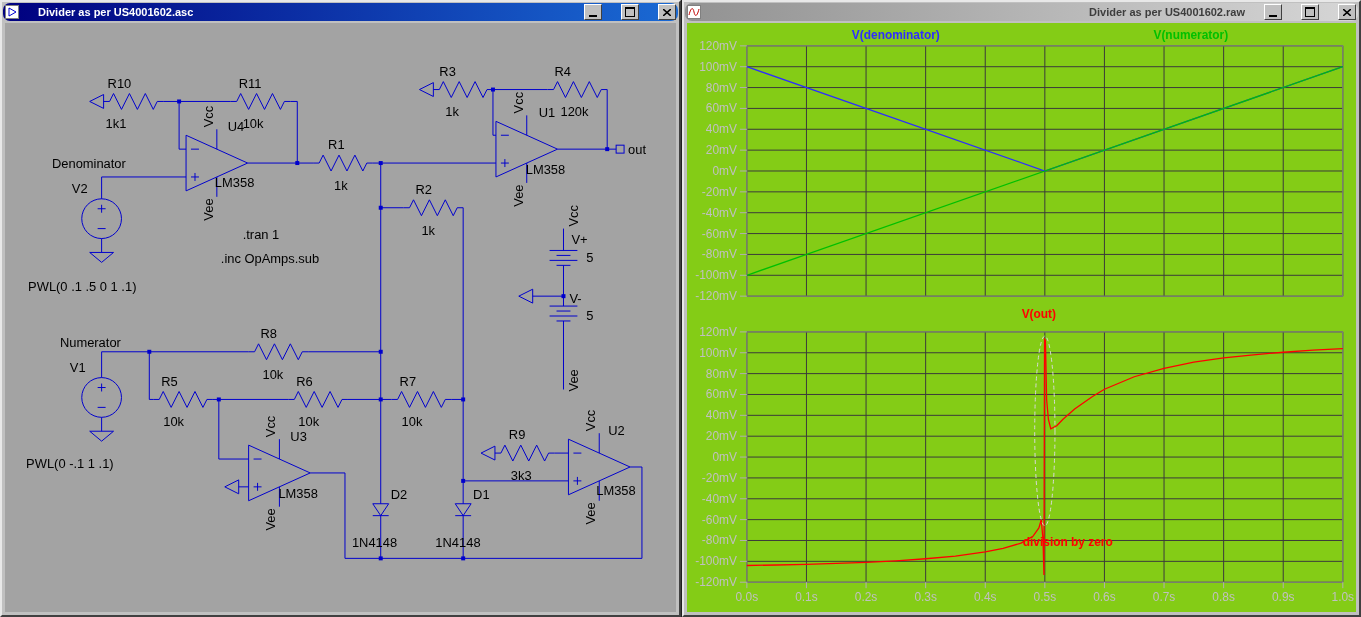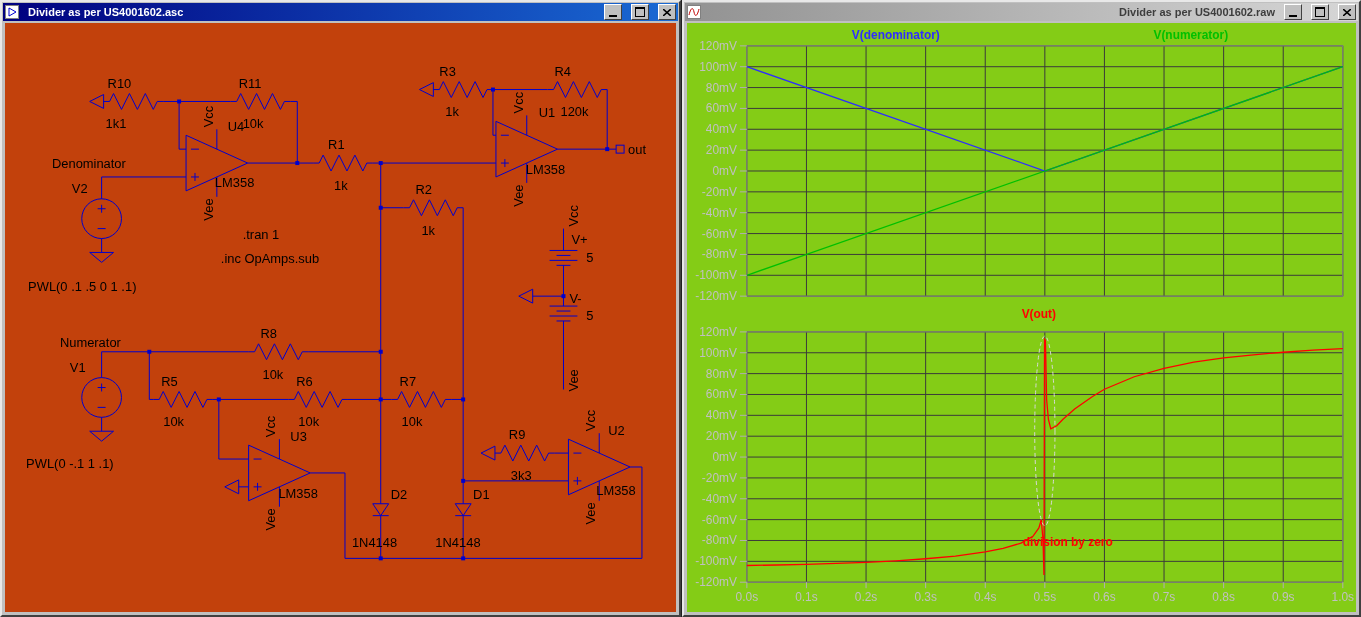--- a/index.html
+++ b/index.html
@@ -3,31 +3,31 @@
 <meta charset="utf-8">
 <style>
   html,body{margin:0;padding:0;}
   body{width:1361px;height:617px;position:relative;background:#202020;overflow:hidden;
        font-family:"Liberation Sans",sans-serif;}
   .window{position:absolute;top:0;height:617px;background:#c0c0c0;box-sizing:border-box;
           border:2px solid;border-color:#e8e8e8 #404040 #404040 #e8e8e8;}
   #win-left{left:0;width:681px;}
   #win-right{left:682px;width:679px;text-align:right;}
   .titlebar{position:absolute;left:1px;right:1px;top:1px;height:18px;display:flex;
-            align-items:center;gap:9px;padding:0 2px;box-sizing:border-box;}
+            align-items:center;gap:19px;padding:0 2px;box-sizing:border-box;border-radius:7px;}
   .titlebar.active{background:linear-gradient(90deg,#00007f,#1a6ad4);color:#ffffff;}
   .titlebar.inactive{background:linear-gradient(90deg,#929292,#d6d6d6);color:#3d3d3d;}
   .title-text{flex:1;font-size:11px;font-weight:bold;white-space:nowrap;overflow:hidden;}
   .tb-btn{width:16px;height:14px;background:#c0c0c0;border:1px solid;
           border-color:#ffffff #404040 #404040 #ffffff;display:flex;align-items:center;
           justify-content:center;flex:0 0 auto;cursor:default;}
   .glyph-min{width:8px;height:2px;background:#000;margin-top:8px;}
   .glyph-max{width:8px;height:7px;border:1px solid #000;border-top:2px solid #000;}
   .client{position:absolute;left:3px;right:3px;top:21px;bottom:3px;}
-  #win-left .client{background:#c2410c;}
+  #win-left .client{background:#a3a3a3;}
   #win-right .client{background:#84cc16;}
   svg{display:block;}
   .w{stroke:#0000cd;stroke-width:1;fill:none;}
   .st{font:13px "Liberation Sans",sans-serif;fill:#000000;}
   .dot{fill:#0000cd;stroke:none;}
   #wave text{font-family:"Liberation Sans",sans-serif;}
 </style>
 </head>
 <body>
 

